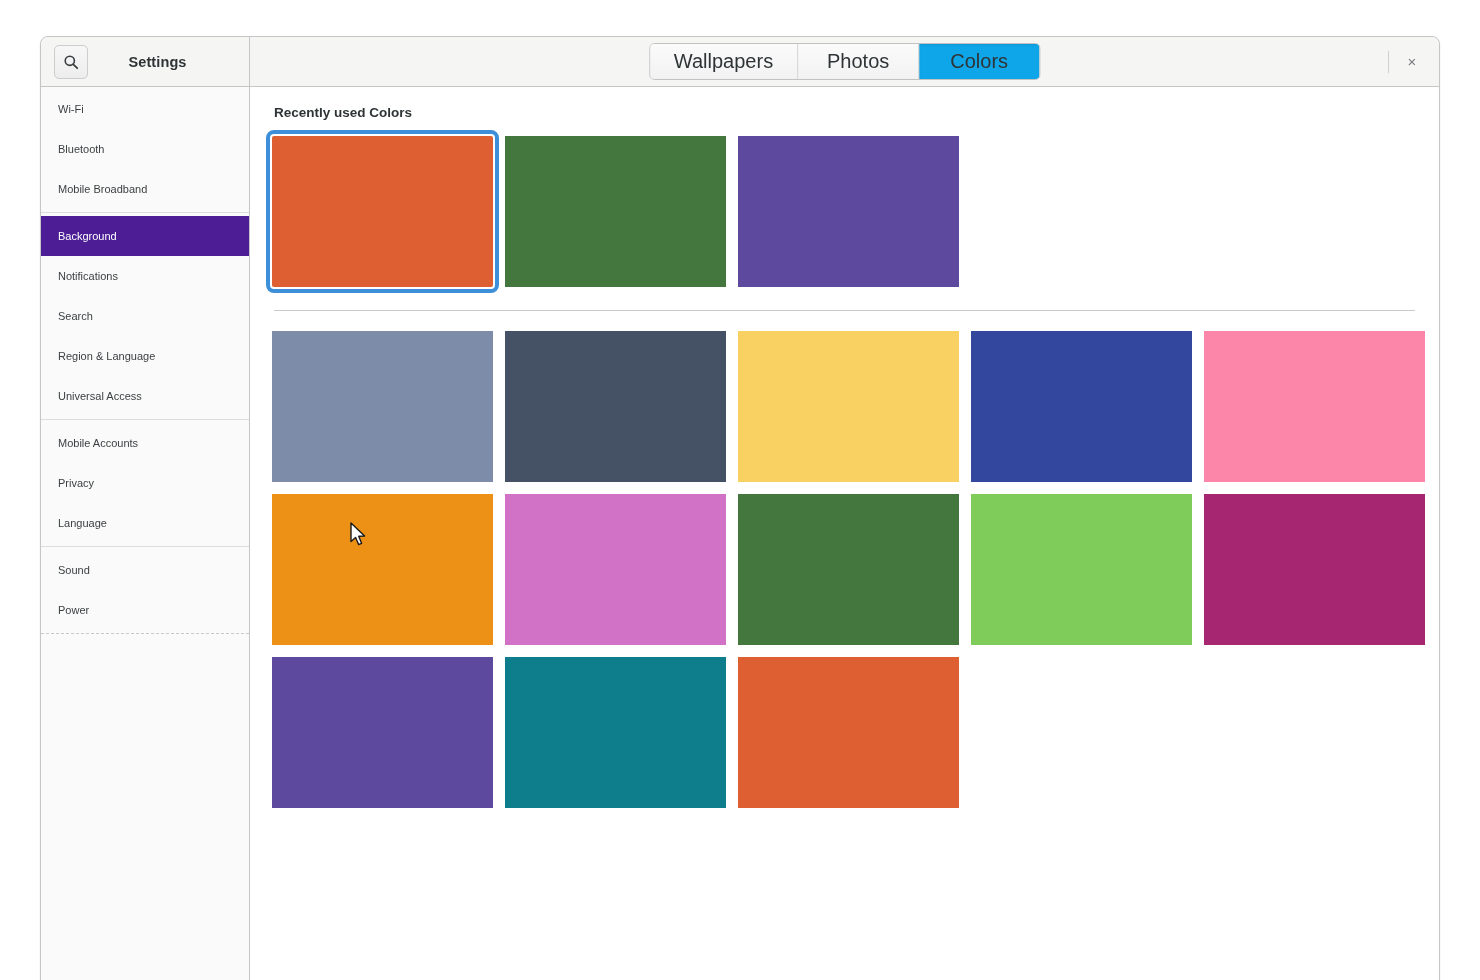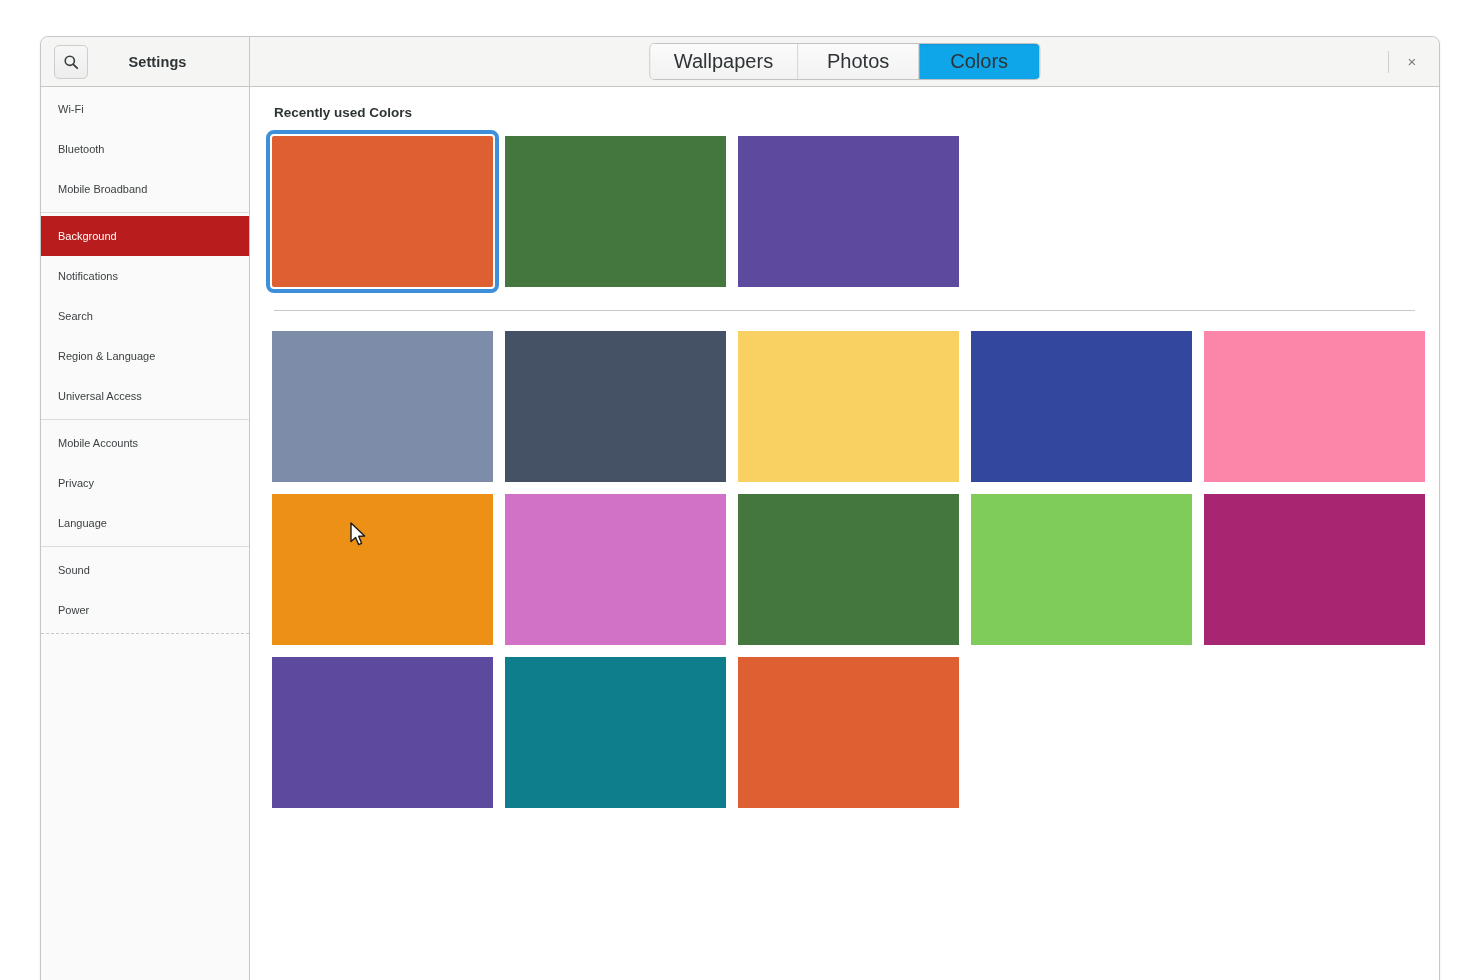--- a/index.html
+++ b/index.html
@@ -154,21 +154,21 @@
     display: flex;
     align-items: center;
     padding-left: 17px;
     font-size: 11px;
     color: #3b3f41;
     cursor: pointer;
     box-sizing: border-box;
     text-align: right;
   }
   .nav-item.selected {
-    background: #b91c1c;
+    background: #4c1d95;
     color: #ffffff;
   }
   .nav-sep {
     height: 1px;
     background: #dcdcdc;
     margin: 3px 0;
   }
   .nav-sep-dashed {
     height: 0;
     border-top: 1px dashed #c9c9c9;

